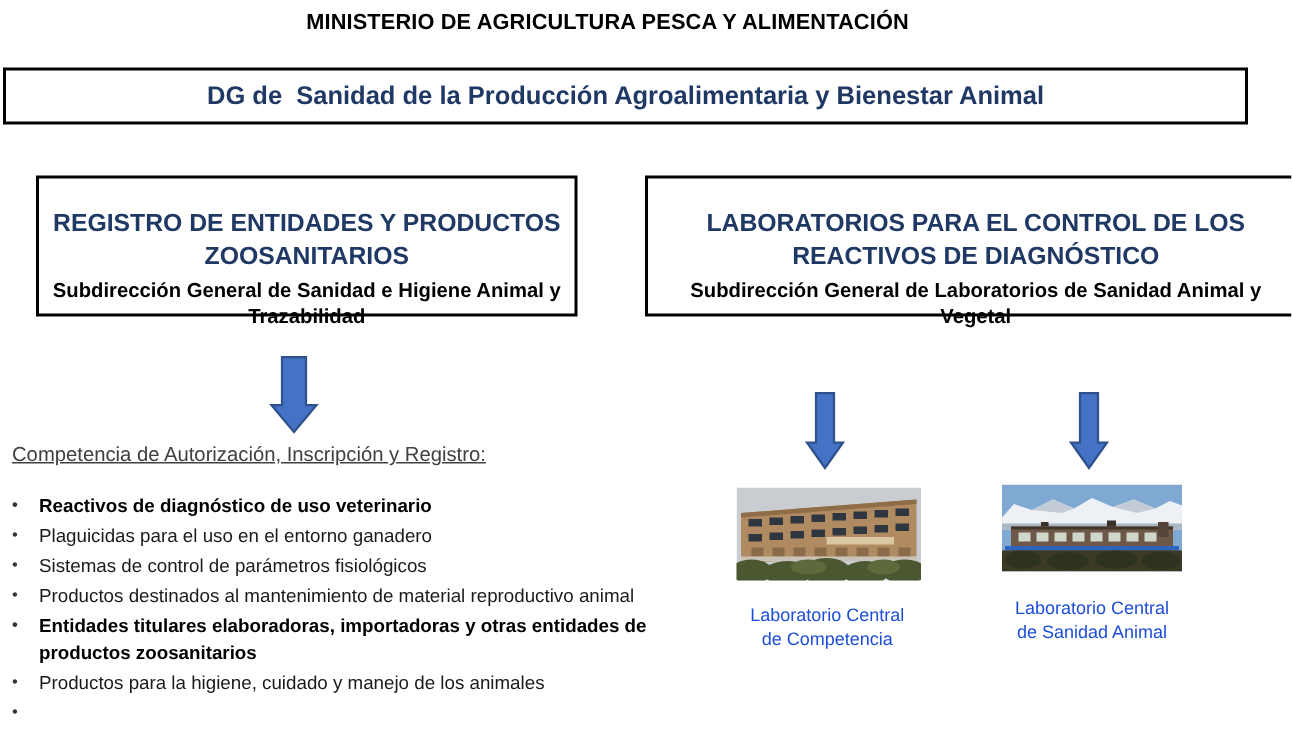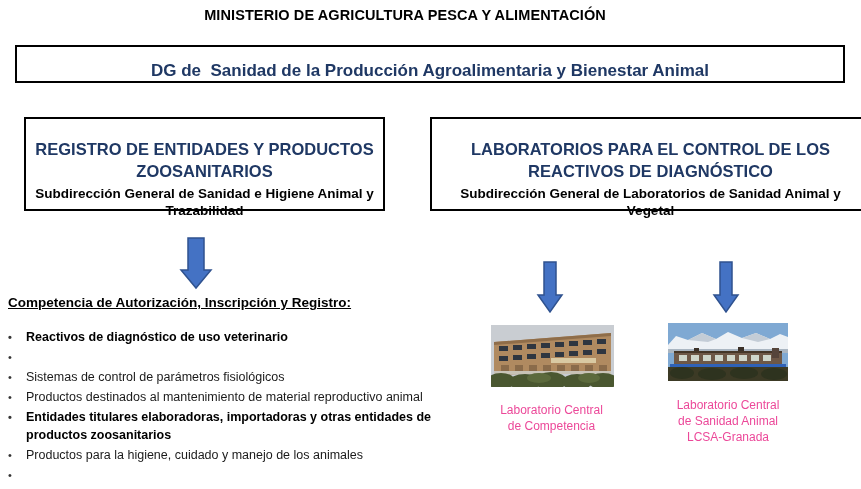--- a/index.html
+++ b/index.html
@@ -5,51 +5,51 @@
   html,body{margin:0;padding:0;background:#fff;}
   .slide{
     position:relative;width:861px;height:489px;background:#ffffff;overflow:hidden;
     font-family:"Liberation Sans",sans-serif;color:#000;
   }
   .main-title{
     position:absolute;left:0;top:7px;width:810px;text-align:center;
     font-size:14.5px;font-weight:bold;letter-spacing:.1px;color:#000;
   }
   .dg-box{
-    position:absolute;left:15px;top:45px;width:826px;height:34px;
-    border:2px solid #000;display:flex;align-items:flex-end;justify-content:center;
+    position:absolute;left:2px;top:45px;width:826px;height:34px;
+    border:2px solid #000;display:flex;align-items:center;justify-content:center;
   }
   .dg-box span{font-size:17px;font-weight:bold;color:#1F3864;white-space:pre;}
   .branch-box{
     position:absolute;top:117px;height:94px;border:2px solid #000;
     display:flex;flex-direction:column;align-items:center;justify-content:center;
     text-align:center;padding:2px 6px;box-sizing:border-box;
   }
   .branch-box.left{left:24px;width:361px;}
   .branch-box.right{left:430px;width:441px;}
   .box-title{font-size:16.5px;font-weight:bold;color:#1F3864;line-height:1.32;margin-top:30px;}
   .box-subtitle{font-size:13.5px;font-weight:bold;color:#000;line-height:1.28;margin-top:2px;}
   .arrow{position:absolute;}
   .competencia-heading{
     position:absolute;left:8px;top:295px;
-    font-size:13.5px;font-weight:bold;text-decoration:underline;color:#000000;
+    font-size:13.5px;font-weight:normal;text-decoration:underline;color:#404040;
   }
   .bullets{
     position:absolute;left:8px;top:328px;width:445px;
     list-style:none;margin:0;padding:0;
   }
   .bullets li{
     display:flex;align-items:flex-start;
     font-size:12.5px;line-height:18px;margin-bottom:2px;color:#1a1a1a;
   }
   .bullets li .dot{width:10px;flex:0 0 10px;font-size:11px;margin-right:8px;color:#333;}
   .bullets li.b{font-weight:bold;color:#000;}
   .photo{position:absolute;display:block;}
   .lab-caption{
-    position:absolute;text-align:center;font-size:12px;line-height:16px;color:#ec4899;
+    position:absolute;text-align:center;font-size:12px;line-height:16px;color:#1d4ed8;
   }
   .lab-caption.c1{left:488px;top:402px;width:127px;}
   .lab-caption.c2{left:661px;top:397px;width:134px;}
 </style>
 </head>
 <body>
 
 <div class="slide">
 
   <div class="main-title">MINISTERIO DE AGRICULTURA PESCA Y ALIMENTACIÓN</div>
@@ -80,20 +80,21 @@
 
   <div class="competencia-heading">Competencia de Autorización, Inscripción y Registro:</div>
 
   <ul class="bullets">
     <li class="b">
       <span class="dot">•</span>
       <span>Reactivos de diagnóstico de uso veterinario</span>
       </li>
     <li>
       <span class="dot">•</span>
+      <span>Plaguicidas para el uso en el entorno ganadero</span>
       </li>
     <li>
       <span class="dot">•</span>
       <span>Sistemas de control de parámetros fisiológicos</span>
       </li>
     <li>
       <span class="dot">•</span>
       <span>Productos destinados al mantenimiento de material reproductivo animal</span>
       </li>
     <li class="b">
@@ -186,16 +187,15 @@
   </svg>
 
   <div class="lab-caption c1">
     <div>Laboratorio Central</div>
     <div>de Competencia</div>
   </div>
 
   <div class="lab-caption c2">
     <div>Laboratorio Central</div>
     <div>de Sanidad Animal</div>
-    <div>LCSA-Granada</div>
   </div>
 
 </div>
 
 </body></html>

